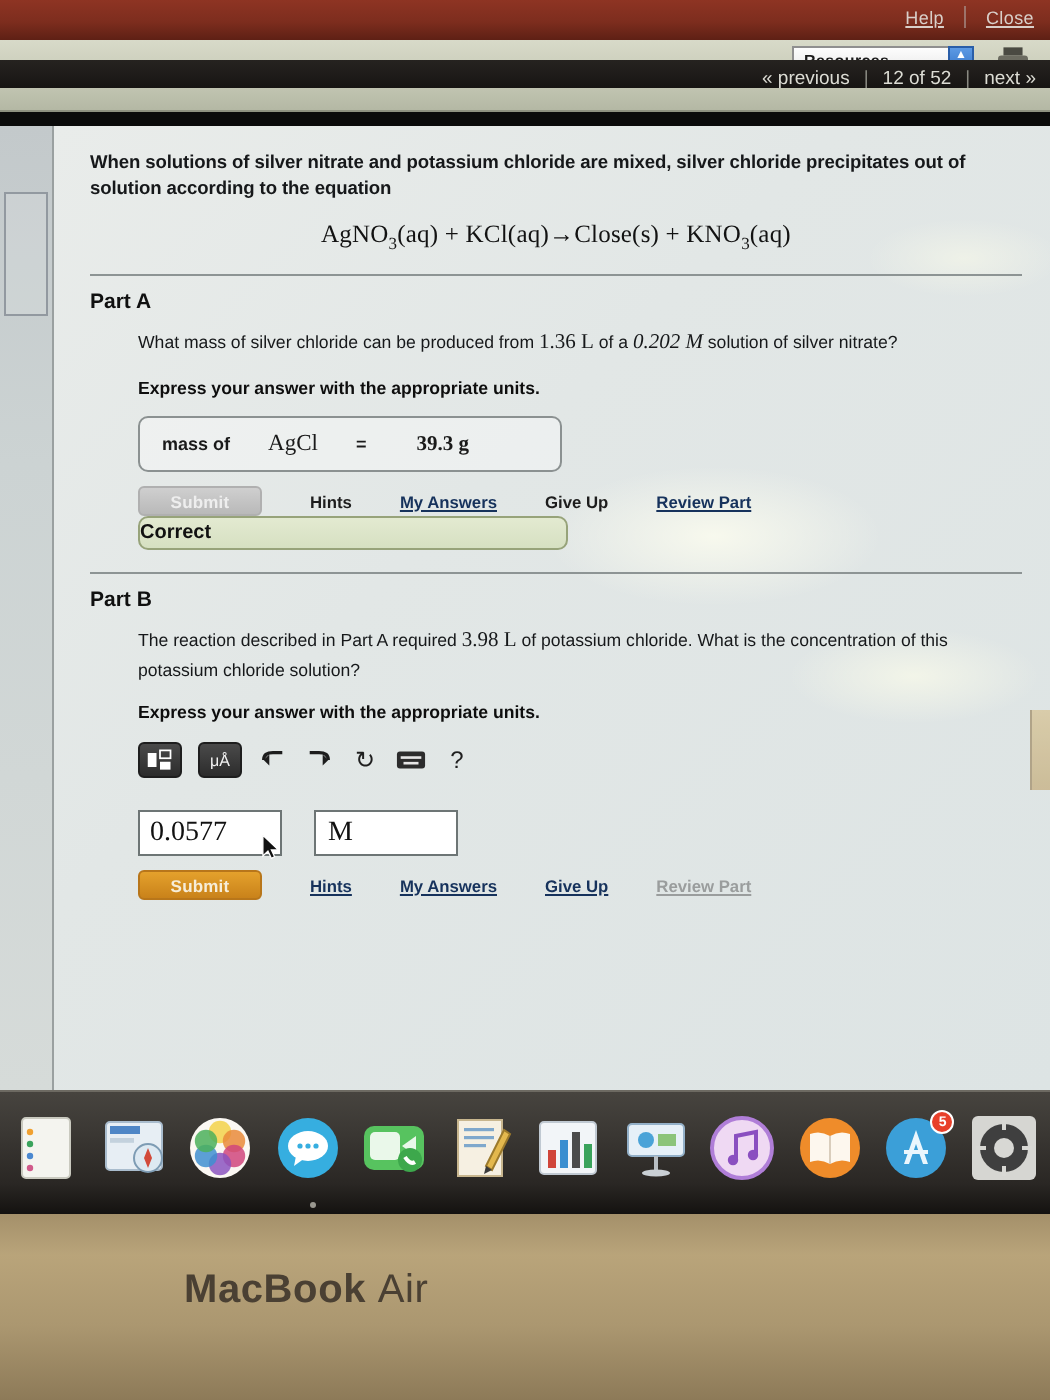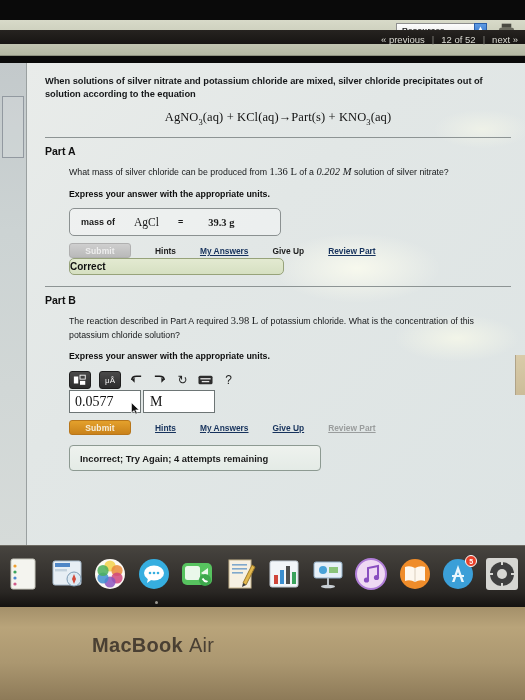--- a/index.html
+++ b/index.html
@@ -168,21 +168,21 @@
     width: 22px; height: 18px; border-radius: 3px;
     background: linear-gradient(180deg,#4a4a4a,#2c2c2c);
     border: 1px solid #1e1e1e;
     display: flex; align-items: center; justify-content: center;
     color: #f2f2f2; font-size: 8px;
   }
   .mt-icon {
     width: 15px; height: 16px; display:flex; align-items:center; justify-content:center;
     color: #1f1f1f; font-size: 12px;
   }
-  .inputs-row { margin-top: 0; display: flex; align-items: flex-end; gap: 2px; position: relative;}
+  .inputs-row { margin-top: 15px; display: flex; align-items: flex-end; gap: 16px; position: relative;}
   .val-input {
     width: 72px; height: 23px; background: #ffffff; border: 1px solid #6d7575;
     display: flex; align-items: center; padding-left: 5px;
     font-family: "Liberation Serif", serif; font-size: 14px; color: #111;
   }
   .unit-input {
     width: 72px; height: 23px; background: #ffffff; border: 1px solid #6d7575;
     display: flex; align-items: center; padding-left: 6px;
     font-family: "Liberation Serif", serif; font-size: 14px; color: #111;
   }
@@ -236,20 +236,27 @@
     font-size: 20px; color: #4a4033; letter-spacing: .3px;
   }
   .lid-label b { font-weight: bold; }
   .lid-label span { font-weight: normal; }
 </style>
 </head>
 <body>
 
 <div id="root">
 
+  <div class="red-band">
+    <div class="links">
+      <a href="#">Help</a>
+      <span class="divider"></span>
+      <a href="#">Close</a>
+    </div>
+  </div>
 
   <div class="tool-band">
     <div class="res-wrap">
       <div class="res-select">Resources</div>
       <div class="res-stepper">
         <span>▲</span>
           <span>▼</span>
       </div>
     </div>
     <svg class="printer-icon" viewBox="0 0 24 22">
@@ -274,21 +281,21 @@
   </div>
 
   <div class="page-sheet">
     <div class="page-inner">
 
       <div class="intro">When solutions of silver nitrate and potassium chloride are mixed, silver chloride precipitates out of solution according to the equation</div>
 
       <div class="equation">
         <span>AgNO</span><sub>3</sub><span>(aq)</span>
         <span>+</span>
-        <span>KCl(aq)</span><span>→</span><span>Part(s)</span>
+        <span>KCl(aq)</span><span>→</span><span>Close(s)</span>
         <span>+</span>
         <span>KNO</span><sub>3</sub><span>(aq)</span>
       </div>
 
       <hr class="hr">
 
       <div class="part-title">Part A</div>
       <div class="part-body">
         <div class="q-text">
           <span>What mass of silver chloride can be produced from </span><span class="math">1.36 L</span><span> of a </span><span class="ital">0.202 M</span><span> solution of silver nitrate?</span>
@@ -363,21 +370,20 @@
         </div>
 
         <div class="btn-row">
           <div class="submit-btn active">Submit</div>
           <span class="link-sm u">Hints</span>
           <span class="link-sm u">My Answers</span>
           <span class="link-sm u">Give Up</span>
           <span class="link-sm muted">Review Part</span>
         </div>
 
-        <div class="incorrect-box">Incorrect; Try Again; 4 attempts remaining</div>
       </div>
 
     </div>
   </div>
 
   <div class="right-peek"></div>
 
   <div class="dock-shell">
     <div class="dock-row">
 

